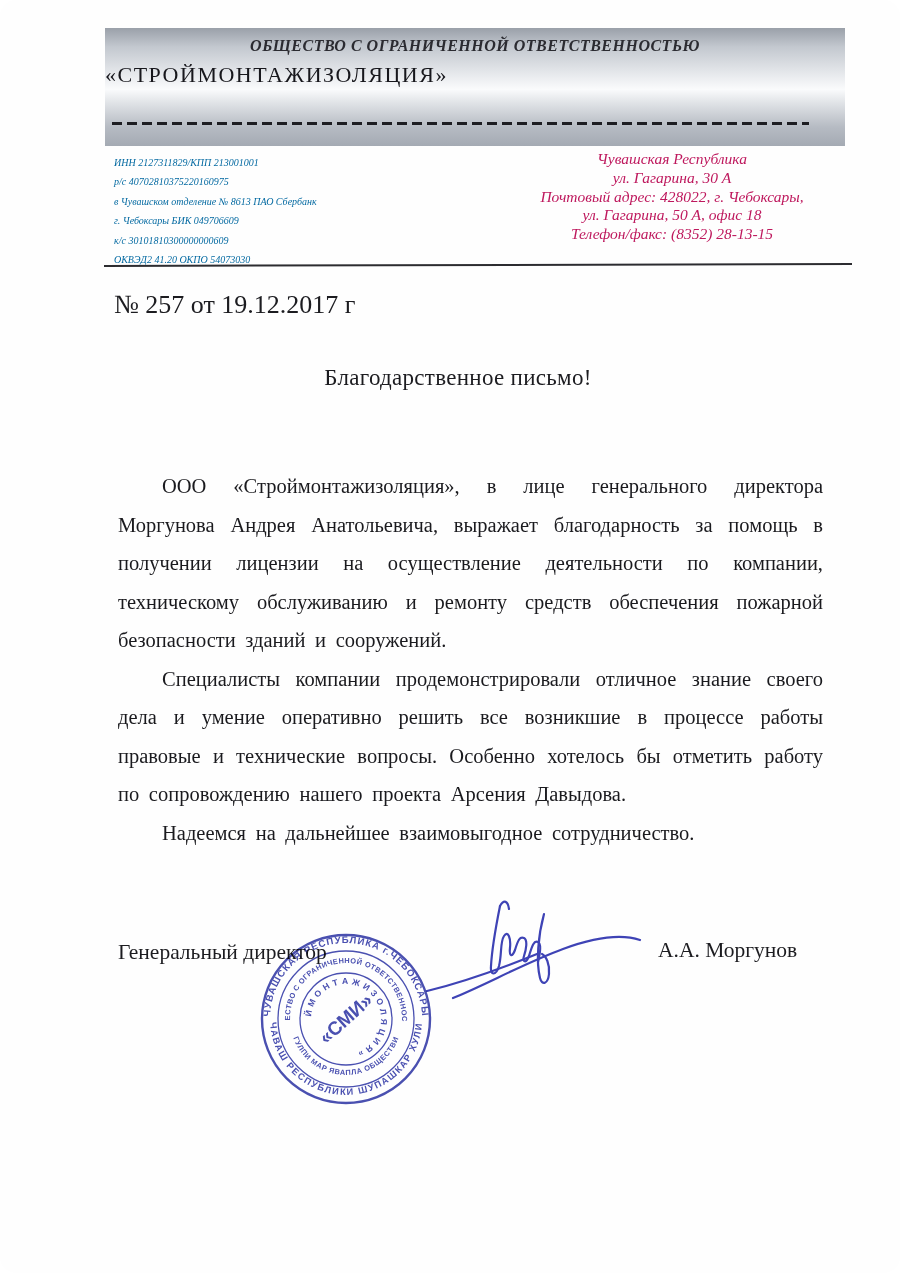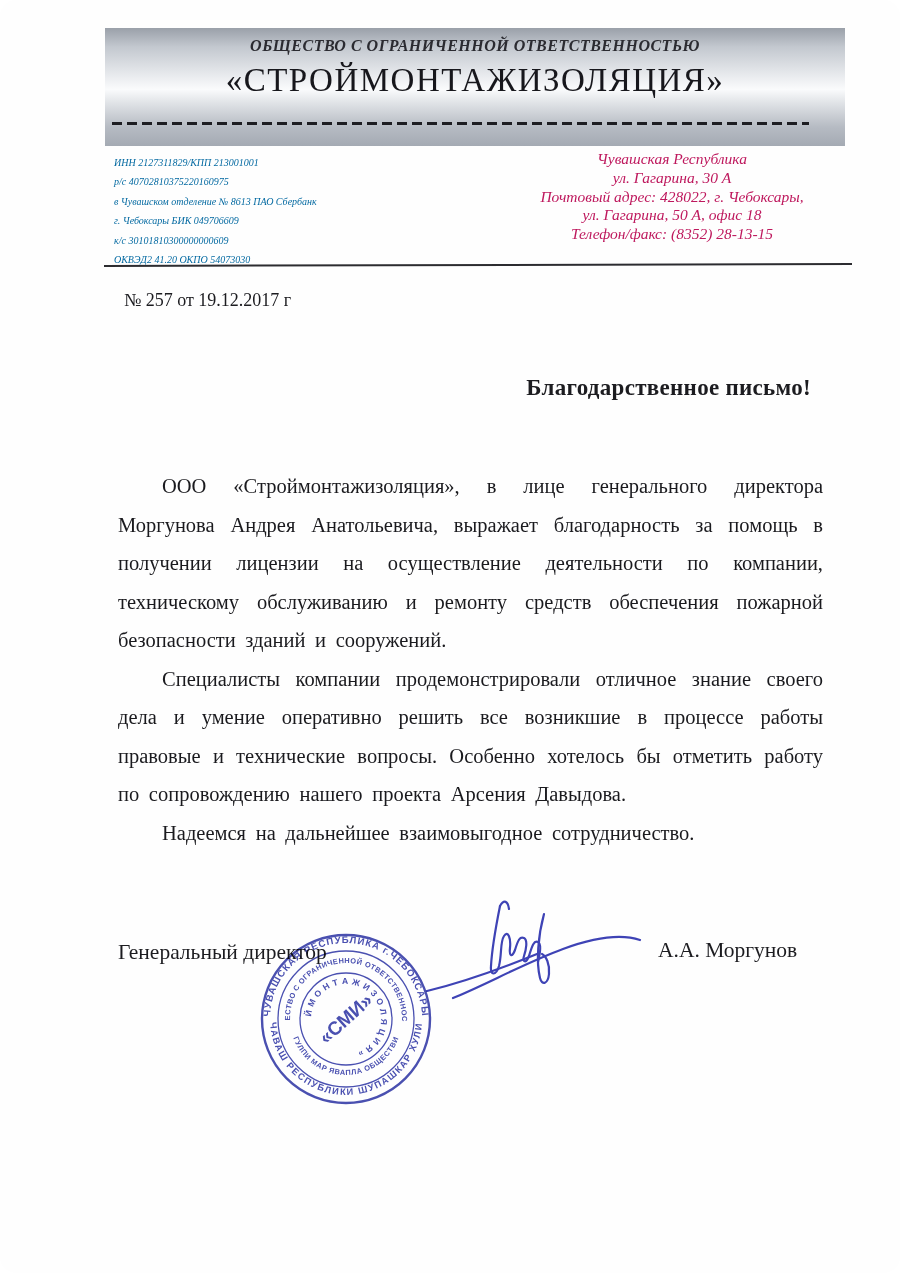--- a/index.html
+++ b/index.html
@@ -11,45 +11,45 @@
   
   .band{
     position:absolute; left:105px; top:28px; width:740px; height:118px;
     background:linear-gradient(180deg,#9aa0a9 0%,#c3c8cf 16%,#ebedf0 42%,#fafbfc 52%,#dfe2e6 64%,#b6bbc3 84%,#a4aab3 100%);
   }
   .org-type{
     margin-top:9px; text-align:center; font-style:italic; font-weight:700;
     font-size:16px; letter-spacing:.5px; color:#2b2b31;
   }
   .org-name{
-    margin-top:7px; text-align:center; font-size:33px; letter-spacing:1.5px;
+    margin-top:7px; font-size:22px; letter-spacing:1.5px;
     color:#17171c; font-weight:400;
   }
   .band-dashes{
     position:absolute; left:7px; right:36px; bottom:21px; height:3px;
     background:repeating-linear-gradient(90deg,#1d1d22 0 10px, transparent 10px 15px);
   }
   
   .req-left{
     position:absolute; left:114px; top:153px; width:420px;
     font-style:italic; font-size:10px; line-height:19.4px; color:#0369a1;
   }
   .req-right{
     position:absolute; left:497px; top:150px; width:350px; text-align:center;
     font-style:italic; font-size:15.5px; line-height:18.8px; color:#be185d;
   }
   .rule{
     position:absolute; left:104px; top:264px; width:748px; height:2px;
     background:#2c2c30; transform:rotate(-0.15deg);
   }
   
-  .ref{position:absolute; left:124px; top:290px; font-size:18px;}
+  .ref{position:absolute; left:114px; top:290px; font-size:26px;}
   .title{
-    position:absolute; left:105px; top:375px; width:706px; text-align:right;
-    font-weight:700; font-size:23px; letter-spacing:.3px;
+    position:absolute; left:105px; top:365px; width:706px; text-align:center;
+    font-weight:400; font-size:23px; letter-spacing:.3px;
   }
   .body-text{
     position:absolute; left:118px; top:467px; width:705px;
     font-size:20.5px; line-height:38.5px; text-align:justify;
     word-spacing:4.5px; color:#1a1a1e;
   }
   .body-text p{margin:0; text-indent:44px;}
   
   .sig-label{position:absolute; left:118px; top:940px; font-size:21.5px;}
   .sig-name{position:absolute; left:658px; top:938px; font-size:21.5px;}

